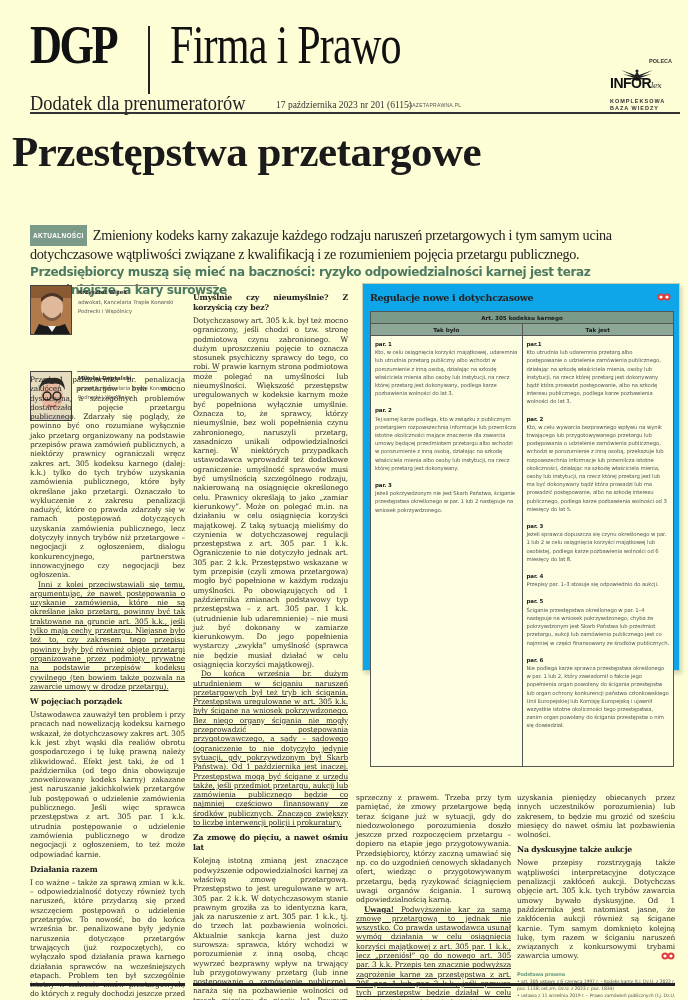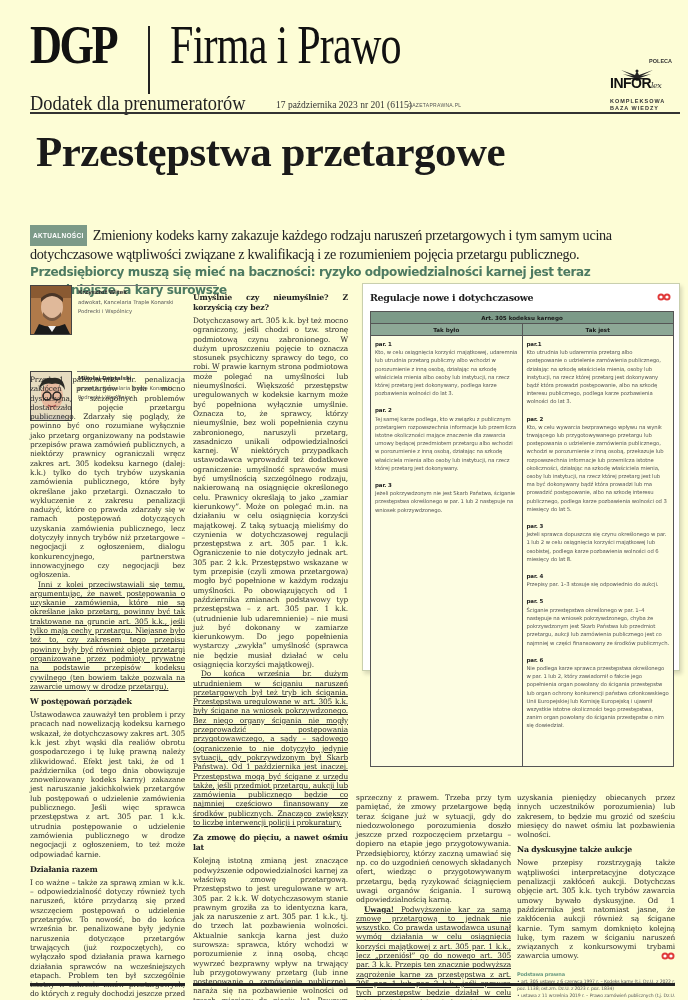--- a/index.html
+++ b/index.html
@@ -14,21 +14,21 @@
   .mast-date { position: absolute; left: 246px; top: 88px; font-family: "Liberation Serif", serif; font-size: 9.5px; color: #333; }
   .mast-site { position: absolute; left: 378px; top: 90px; font-family: "Liberation Sans", sans-serif; font-size: 5px; color: #555; letter-spacing: 0.3px; }
   .logo { position: absolute; left: 585px; top: 55px; width: 95px; height: 55px; }
   .logo-poleca { position: absolute; right: 8px; top: 3px; font-family: "Liberation Sans", sans-serif; font-size: 5.5px; font-weight: bold; color: #333; }
   .logo-wings { position: absolute; left: 34px; top: 14px; width: 36px; height: 12px; }
   .logo-infor { position: absolute; left: 25px; top: 20px; font-family: "Liberation Sans", sans-serif; font-weight: bold; font-size: 14px; color: #111; letter-spacing: -0.5px; }
   .logo-lex { font-family: "DejaVu Serif", serif; font-style: italic; font-weight: normal; font-size: 8px; color: #333; }
   .logo-kb { position: absolute; left: 25px; top: 43px; font-family: "Liberation Sans", sans-serif; font-weight: bold; font-size: 5.5px; line-height: 6.5px; color: #333; letter-spacing: 1px; }
   .mast-rule { position: absolute; left: 30px; top: 112px; width: 650px; height: 2px; background: #333; }
 
-  .headline { position: absolute; left: 36px; top: 130px; width: 640px; font-family: "Liberation Serif", serif; font-size: 43px; line-height: 44px; color: #1a1a1a; letter-spacing: -0.5px; }
+  .headline { position: absolute; left: 12px; top: 130px; width: 640px; font-family: "Liberation Serif", serif; font-size: 43px; line-height: 44px; color: #1a1a1a; letter-spacing: -0.5px; }
   .lead { position: absolute; left: 30px; top: 225px; width: 645px; font-family: "Liberation Serif", serif; font-size: 14.2px; line-height: 17px; color: #222; letter-spacing: -0.3px; }
   .lead-tag { display: inline-block; background: #7c9a88; color: #fff; font-family: "Liberation Sans", sans-serif; font-size: 6.5px; font-weight: bold; padding: 2px 3px; margin-right: 3px; vertical-align: 2px; letter-spacing: 0.3px; }
   .lead-em { font-family: "DejaVu Sans", sans-serif; font-weight: bold; color: #4d7a62; font-size: 12px; letter-spacing: -0.4px; }
 
   .authors { position: absolute; left: 30px; top: 285px; width: 112px; }
   .author { position: relative; height: 80px; margin-bottom: 6px; }
   .author-photo { position: absolute; left: 0; top: 0; width: 42px; height: 50px; border: 1px solid #444; overflow: hidden; }
   .author-line { position: absolute; left: 47px; top: 0; width: 140px; height: 1px; background: #777; }
   .author-name { position: absolute; left: 48px; top: 4px; font-family: "DejaVu Sans", sans-serif; font-weight: bold; font-size: 5.5px; color: #333; }
   .author-role { position: absolute; left: 48px; top: 13px; width: 100px; font-family: "DejaVu Sans", sans-serif; font-size: 5.3px; line-height: 9px; color: #555; }
@@ -36,21 +36,21 @@
   .body-text { font-family: "DejaVu Serif", serif; font-size: 7.4px; line-height: 9.3px; text-align: justify; color: #2a2a2a; letter-spacing: -0.15px; hyphens: auto; }
   .body-text p { text-indent: 0; }
   .body-text p + p { text-indent: 8px; text-decoration: underline; }
   .sub-h { font-family: "DejaVu Serif", serif; font-weight: bold; font-size: 7.8px; line-height: 10px; color: #222; margin: 6px 0 3px; letter-spacing: -0.2px; }
 
   .col1 { position: absolute; left: 30px; top: 375px; width: 155px; }
   .col2 { position: absolute; left: 193px; top: 285px; width: 155px; }
   .col3 { position: absolute; left: 356px; top: 793px; width: 155px; }
   .col4 { position: absolute; left: 517px; top: 793px; width: 158px; }
 
-  .box { position: absolute; left: 362px; top: 283px; width: 318px; height: 388px; background: #ffffff; border: 1px solid #c9cfae; box-shadow: 2px 3px 4px rgba(0,0,0,0.15); }
+  .box { position: absolute; left: 362px; top: 283px; width: 318px; height: 388px; background: #0ea5e9; border: 1px solid #c9cfae; box-shadow: 2px 3px 4px rgba(0,0,0,0.15); }
   .box-title { position: absolute; left: 7px; top: 8px; font-family: "DejaVu Serif", serif; font-weight: bold; font-size: 9.5px; color: #222; letter-spacing: -0.3px; }
   .box-badge { position: absolute; right: 8px; top: 9px; width: 14px; height: 8px; }
   .tbl { position: absolute; left: 7px; top: 27px; width: 304px; height: 456px; border: 1px solid #555; background: #fdfde2; }
   .tbl-h1 { height: 12px; background: #7c9a88; color: #1a1a1a; font-family: "DejaVu Sans", sans-serif; font-weight: bold; font-size: 5.6px; text-align: center; line-height: 12px; border-bottom: 1px solid #555; }
   .tbl-h2 { display: flex; height: 12px; background: #8da896; border-bottom: 1px solid #555; }
   .tbl-h2 div { flex: 1; font-family: "DejaVu Sans", sans-serif; font-weight: bold; font-size: 5.6px; text-align: center; line-height: 12px; color: #1a1a1a; }
   .tbl-h2 div + div { border-left: 1px solid #555; }
   .tbl-body { display: flex; height: 430px; }
   .tbl-col { flex: 1; padding: 4px 4px; }
   .tbl-col + .tbl-col { border-left: 1px solid #555; }
@@ -129,21 +129,21 @@
     </div>
     <div class="author-line"></div>
     <div class="author-name">Mikołaj Deptalski</div>
     <div class="author-role">prawnik, Kancelaria Traple Konarski Podrecki i Wspólnicy</div>
   </div>
 </div>
 
 <div class="col1 body-text">
   <p>Przed 1 października br. penalizacja zakłóceń przetargów była mocno dyskusyjna, a szczególnych problemów dostarczało pojęcie przetargu publicznego. Zdarzały się poglądy, że powinno być ono rozumiane wyłącznie jako przetarg organizowany na podstawie przepisów prawa zamówień publicznych, a niektórzy prawnicy ograniczali wręcz zakres art. 305 kodeksu karnego (dalej: k.k.) tylko do tych trybów uzyskania zamówienia publicznego, które były określane jako przetargi. Oznaczało to wykluczenie z zakresu penalizacji nadużyć, które co prawda zdarzały się w ramach postępowań dotyczących uzyskania zamówienia publicznego, lecz dotyczyły innych trybów niż przetargowe – negocjacji z ogłoszeniem, dialogu konkurencyjnego, partnerstwa innowacyjnego czy negocjacji bez ogłoszenia.</p>
   <p>Inni z kolei przeciwstawiali się temu, argumentując, że nawet postępowania o uzyskanie zamówienia, które nie są określane jako przetarg, powinny być tak traktowane na gruncie art. 305 k.k., jeśli tylko mają cechy przetargu. Niejasne było też to, czy zakresem tego przepisu powinny były być również objęte przetargi organizowane przez podmioty prywatne na podstawie przepisów kodeksu cywilnego (ten bowiem także pozwala na zawarcie umowy w drodze przetargu).</p>
-  <div class="sub-h">W postępowań porządek</div>
+  <div class="sub-h">W pojęciach porządek</div>
   <p>Ustawodawca zauważył ten problem i przy pracach nad nowelizacją kodeksu karnego wskazał, że dotychczasowy zakres art. 305 k.k jest zbyt wąski dla realiów obrotu gospodarczego i tę lukę prawną należy zlikwidować. Efekt jest taki, że od 1 października (od tego dnia obowiązuje znowelizowany kodeks karny) zakazane jest naruszanie jakichkolwiek przetargów lub postępowań o udzielenie zamówienia publicznego. Jeśli więc sprawca przestępstwa z art. 305 par. 1 k.k. utrudnia postępowanie o udzielenie zamówienia publicznego w drodze negocjacji z ogłoszeniem, to też może odpowiadać karnie.</p>
   <div class="sub-h">Działania razem</div>
   <p>I co ważne – także za sprawą zmian w k.k. – odpowiedzialność dotyczy również tych naruszeń, które przydarzą się przed wszczęciem postępowań o udzielenie przetargów. To nowość, bo do końca września br. penalizowane były jedynie naruszenia dotyczące przetargów trwających (już rozpoczętych), co wyłączało spod działania prawa karnego działania sprawców na wcześniejszych etapach. Problem ten był szczególnie istotny w zakresie zmów przetargowych, do których z reguły dochodzi jeszcze przed rozpoczęciem samego przetargu.</p>
 </div>
 
 <div class="col2 body-text">
   <div class="sub-h" style="margin-top:8px">Umyślnie czy nieumyślnie? Z korzyścią czy bez?</div>
   <p>Dotychczasowy art. 305 k.k. był też mocno ograniczony, jeśli chodzi o tzw. stronę podmiotową czynu zabronionego. W dużym uproszczeniu pojęcie to oznacza stosunek psychiczny sprawcy do tego, co robi. W prawie karnym strona podmiotowa może polegać na umyślności lub nieumyślności. Większość przestępstw uregulowanych w kodeksie karnym może być popełniona wyłącznie umyślnie. Oznacza to, że sprawcy, którzy nieumyślnie, bez woli popełnienia czynu zabronionego, naruszyli przetarg, zasadniczo unikali odpowiedzialności karnej. W niektórych przypadkach ustawodawca wprowadził też dodatkowe ograniczenie: umyślność sprawców musi być umyślnością szczególnego rodzaju, nakierowaną na osiągnięcie określonego celu. Prawnicy określają to jako „zamiar kierunkowy”. Może on polegać m.in. na działaniu w celu osiągnięcia korzyści majątkowej. Z taką sytuacją mieliśmy do czynienia w dotychczasowej regulacji przestępstwa z art. 305 par. 1 k.k. Ograniczenie to nie dotyczyło jednak art. 305 par. 2 k.k. Przestępstwo wskazane w tym przepisie (czyli zmowa przetargowa) mogło być popełnione w każdym rodzaju umyślności. Po obowiązujących od 1 października zmianach podstawowy typ przestępstwa – z art. 305 par. 1 k.k. (utrudnienie lub udaremnienie) – nie musi już być dokonany w zamiarze kierunkowym. Do jego popełnienia wystarczy „zwykła” umyślność (sprawca nie będzie musiał działać w celu osiągnięcia korzyści majątkowej).</p>
   <p>Do końca września br. dużym utrudnieniem w ściganiu naruszeń przetargowych był też tryb ich ścigania. Przestępstwa uregulowane w art. 305 k.k. były ścigane na wniosek pokrzywdzonego. Bez niego organy ścigania nie mogły przeprowadzić postępowania przygotowawczego, a sądy – sądowego (ograniczenie to nie dotyczyło jedynie sytuacji, gdy pokrzywdzonym był Skarb Państwa). Od 1 października jest inaczej. Przestępstwa mogą być ścigane z urzędu także, jeśli przedmiot przetargu, aukcji lub zamówienia publicznego będzie co najmniej częściowo finansowany ze środków publicznych. Znacząco zwiększy to liczbę interwencji policji i prokuratury.</p>
   <div class="sub-h">Za zmowę do pięciu, a nawet ośmiu lat</div>

